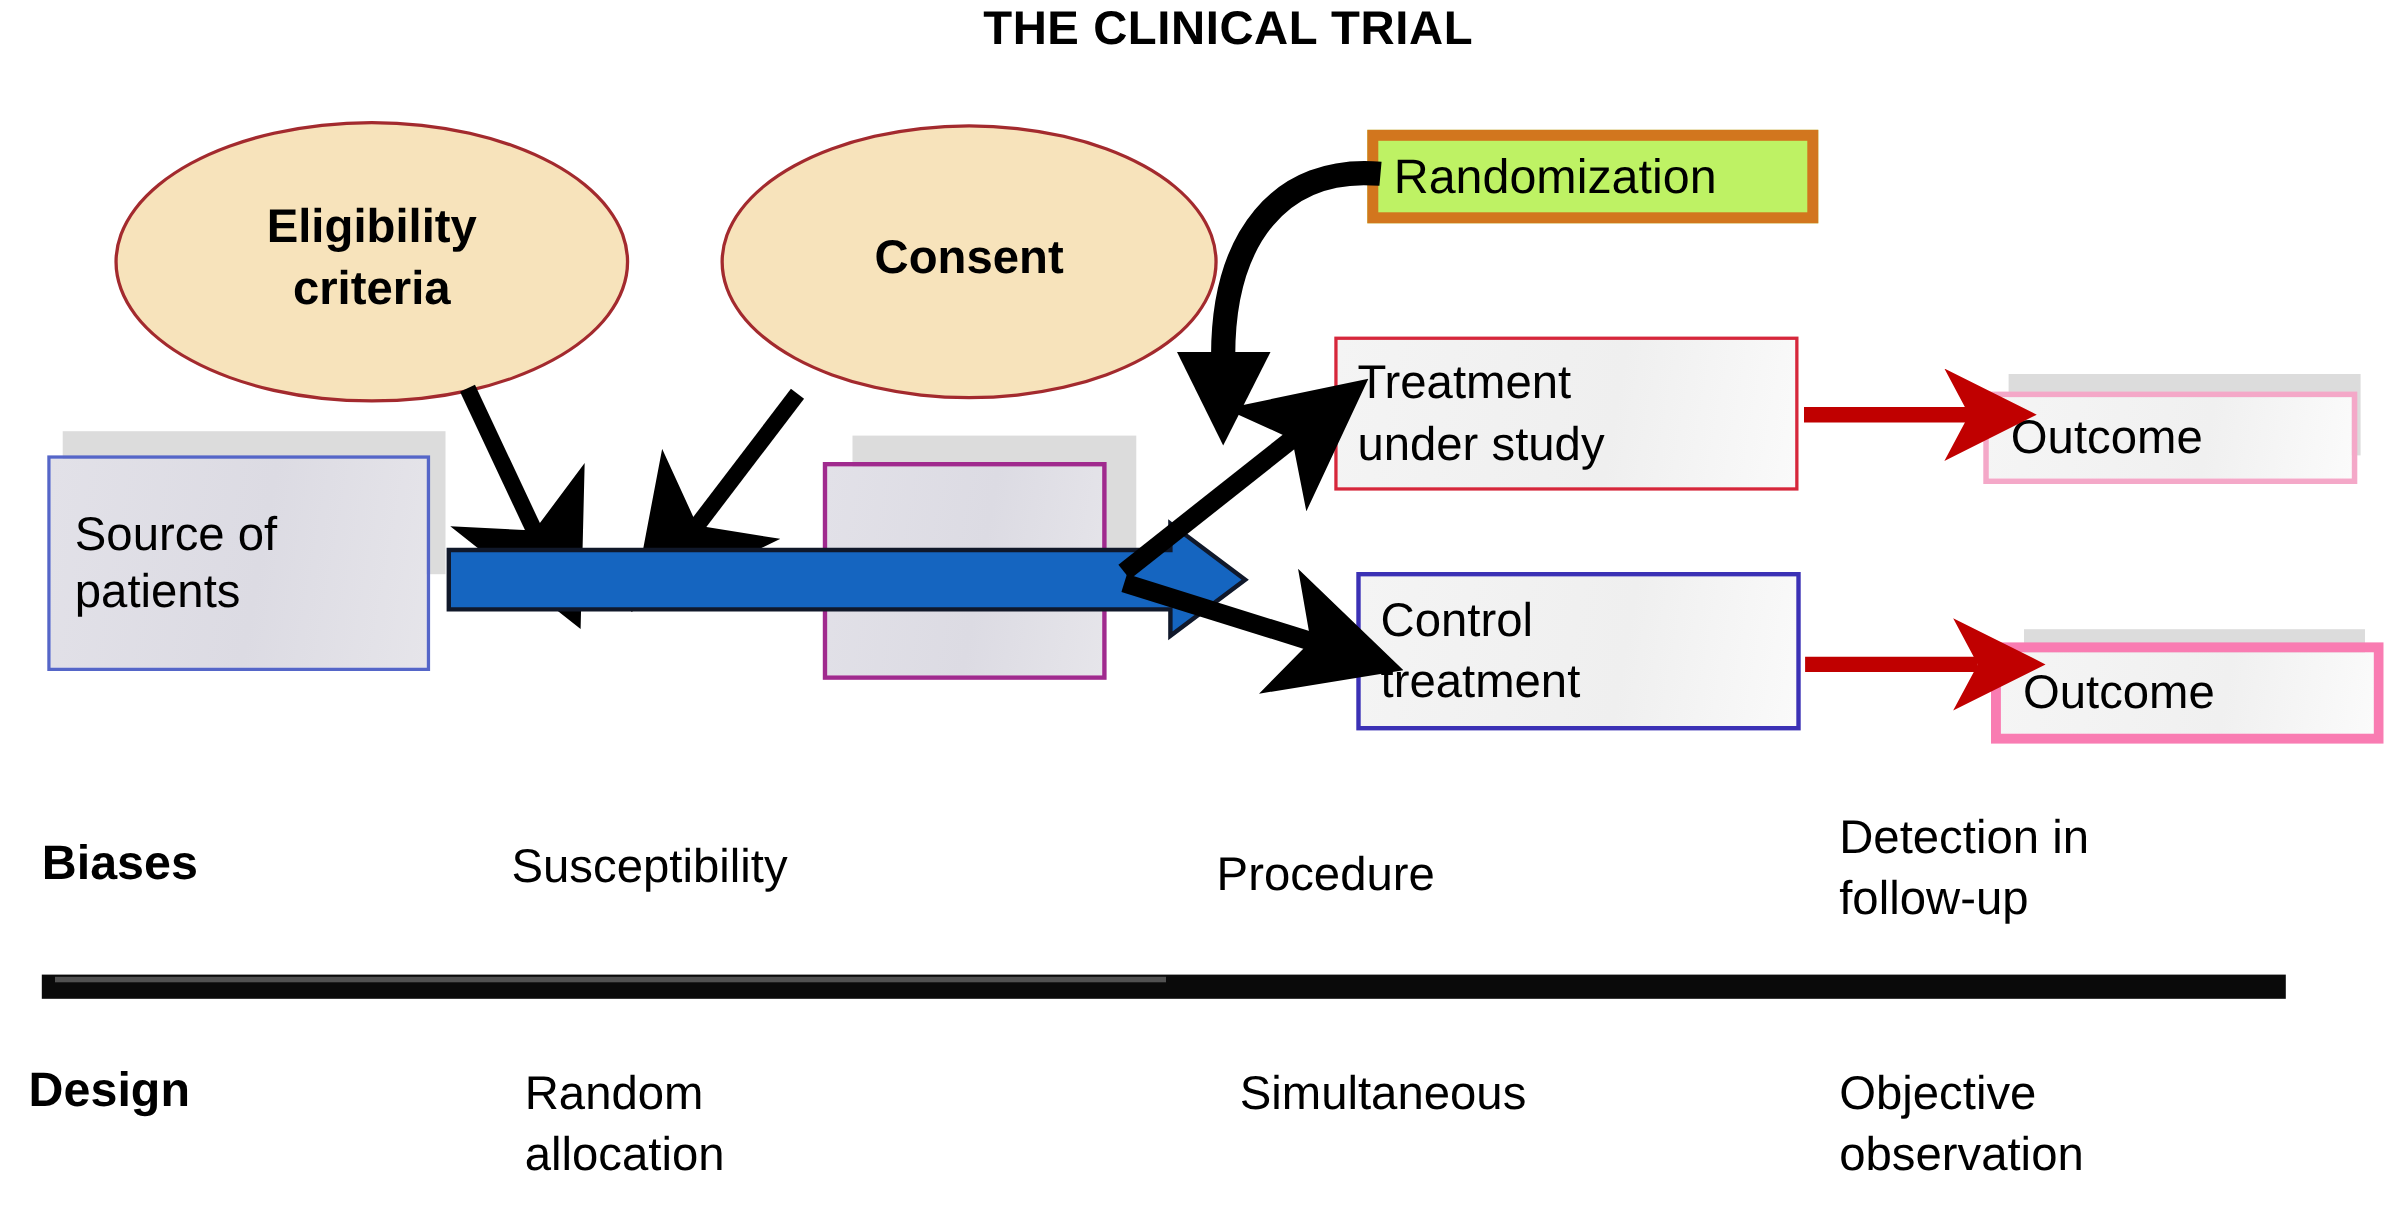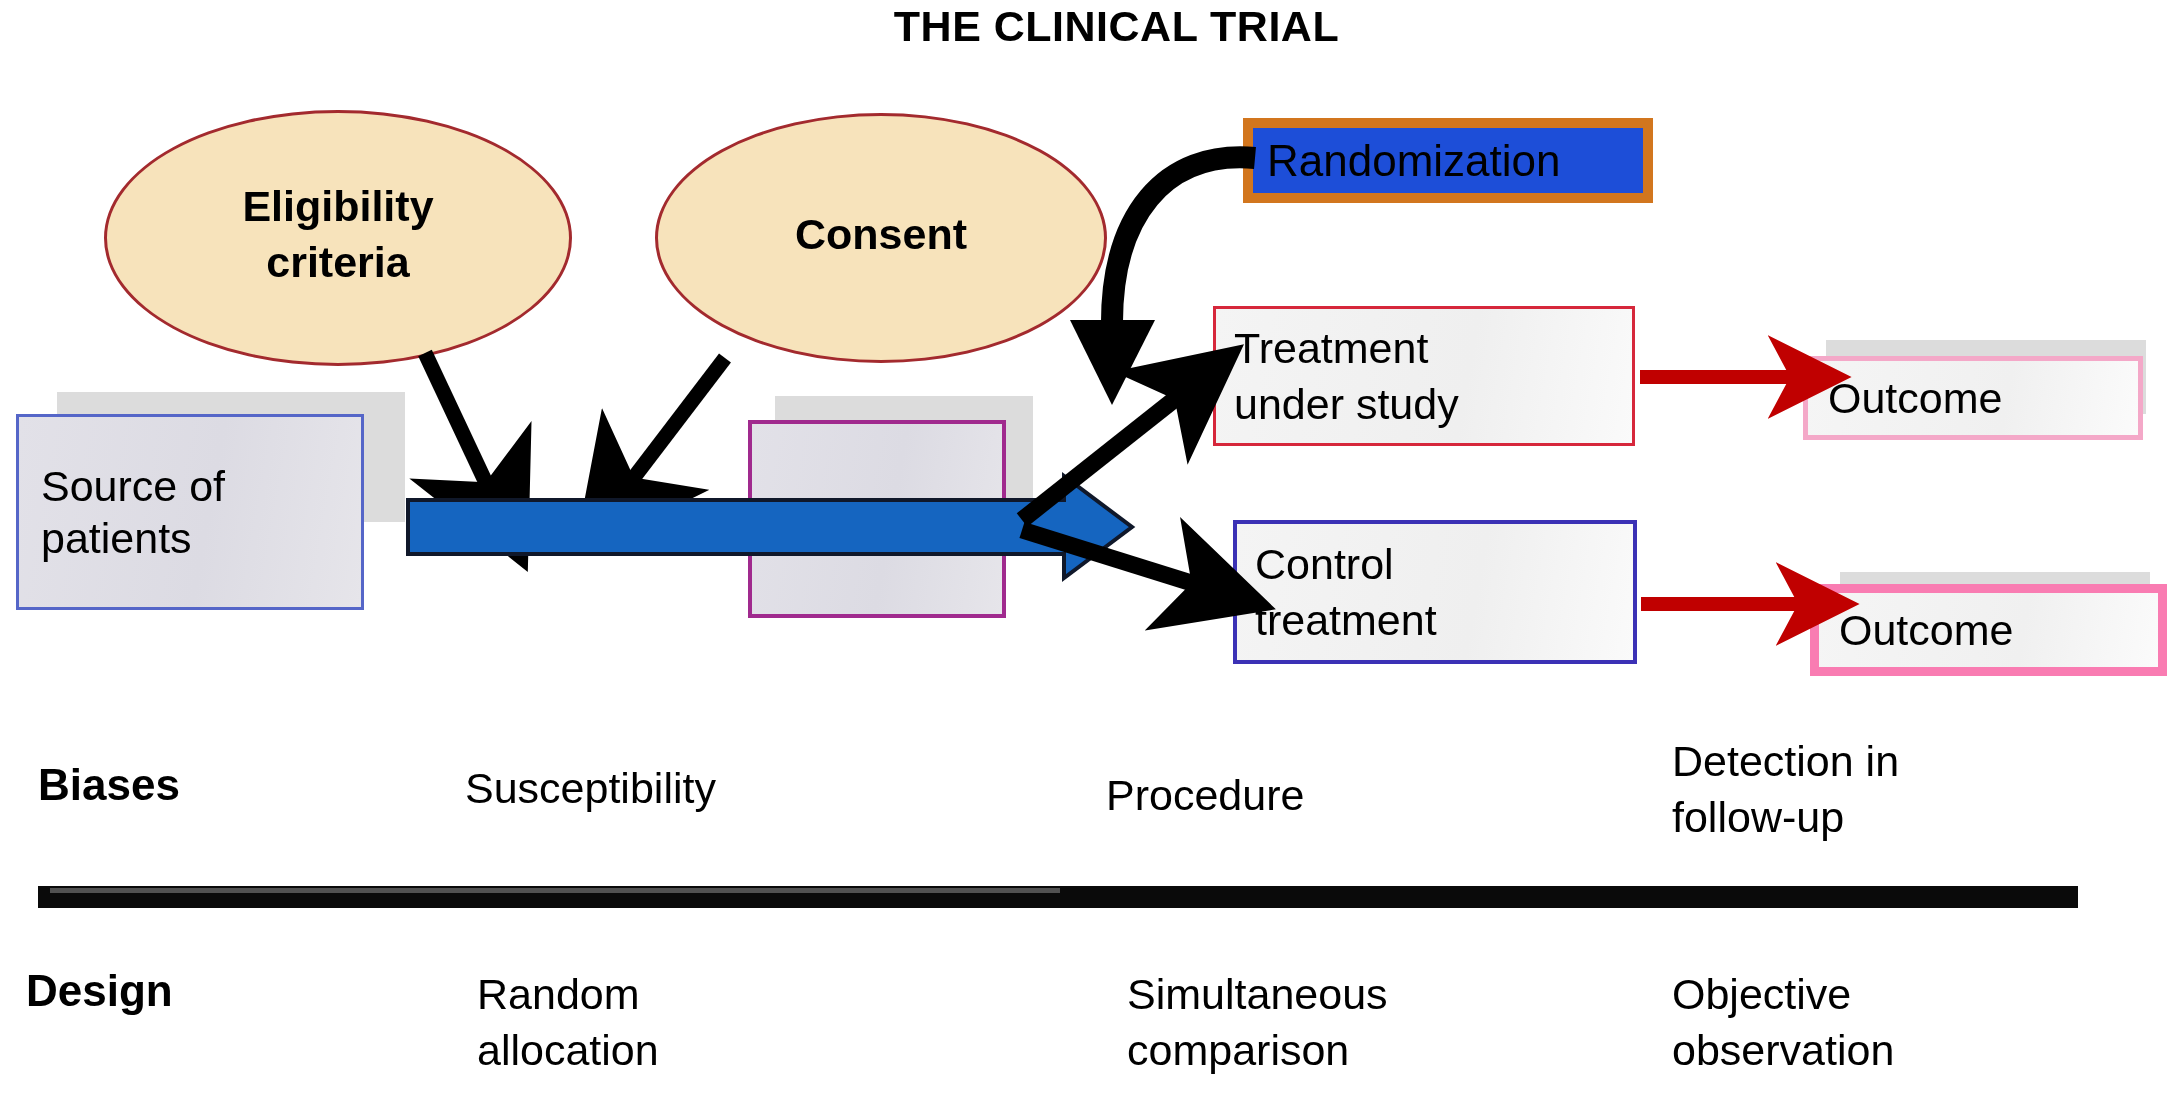--- a/index.html
+++ b/index.html
@@ -51,34 +51,34 @@
     display:flex;
     align-items:center;
     color:#000;
     font-size:43px;
     line-height:52px;
   }
   .gbox .btext{padding-left:22px;}
 
   #shadow-source{left:57px;top:392px;width:348px;height:130px;}
   #box-source{
-    left:16px;top:414px;width:348px;height:196px;
+    left:43px;top:414px;width:348px;height:196px;
     border:3px solid #5566C8;
   }
   #shadow-baseline{left:775px;top:396px;width:258px;height:130px;}
   #box-baseline{
     left:748px;top:420px;width:258px;height:198px;
     border:4px solid #A02A8E;
   }
 
   
   #box-randomization{
     left:1243px;top:118px;width:410px;height:85px;
     border:10px solid #D2761E;
-    background:#1d4ed8;
+    background:#bef264;
     box-sizing:border-box;
     display:flex;align-items:center;
     font-size:44px;color:#000;
   }
   #box-randomization .btext{padding-left:14px;}
 
   
   .wbox{
     background:linear-gradient(100deg,#f4f4f4 0%,#efefef 60%,#fafafa 100%);
     box-sizing:border-box;
@@ -265,20 +265,19 @@
   <div class="abs" id="timeline"></div>
   <div class="abs" id="timeline-hl"></div>
 
   <div class="abs rowlabel" id="lbl-design">Design</div>
   <div class="abs rowitem" id="des-1">
     <div>Random</div>
     <div>allocation</div>
   </div>
   <div class="abs rowitem" id="des-2">
     <div>Simultaneous</div>
-    <div>comparison</div>
   </div>
   <div class="abs rowitem" id="des-3">
     <div>Objective</div>
     <div>observation</div>
   </div>
 
 </div>
 
 </body></html>

